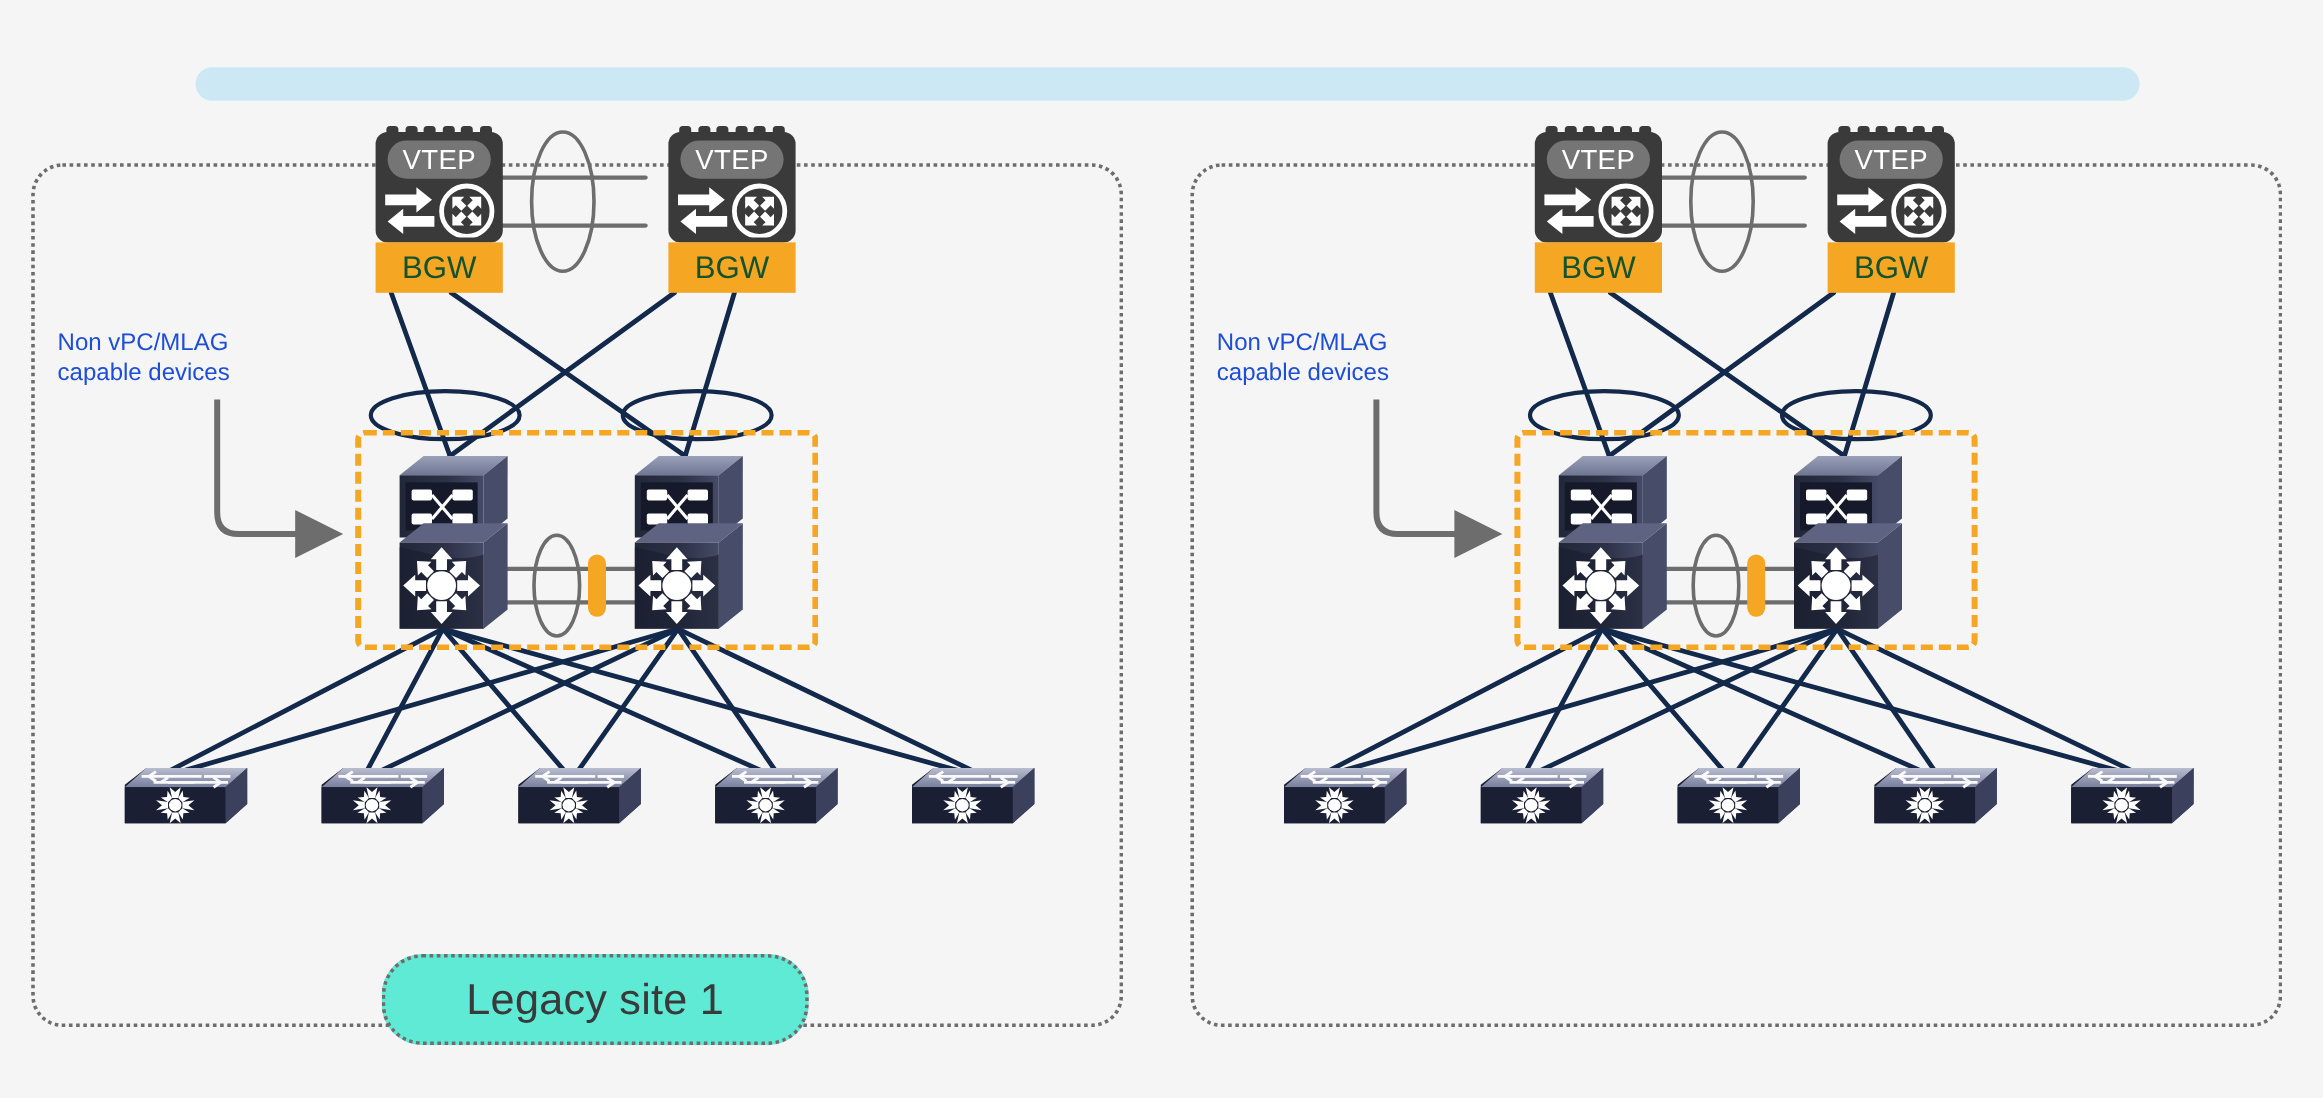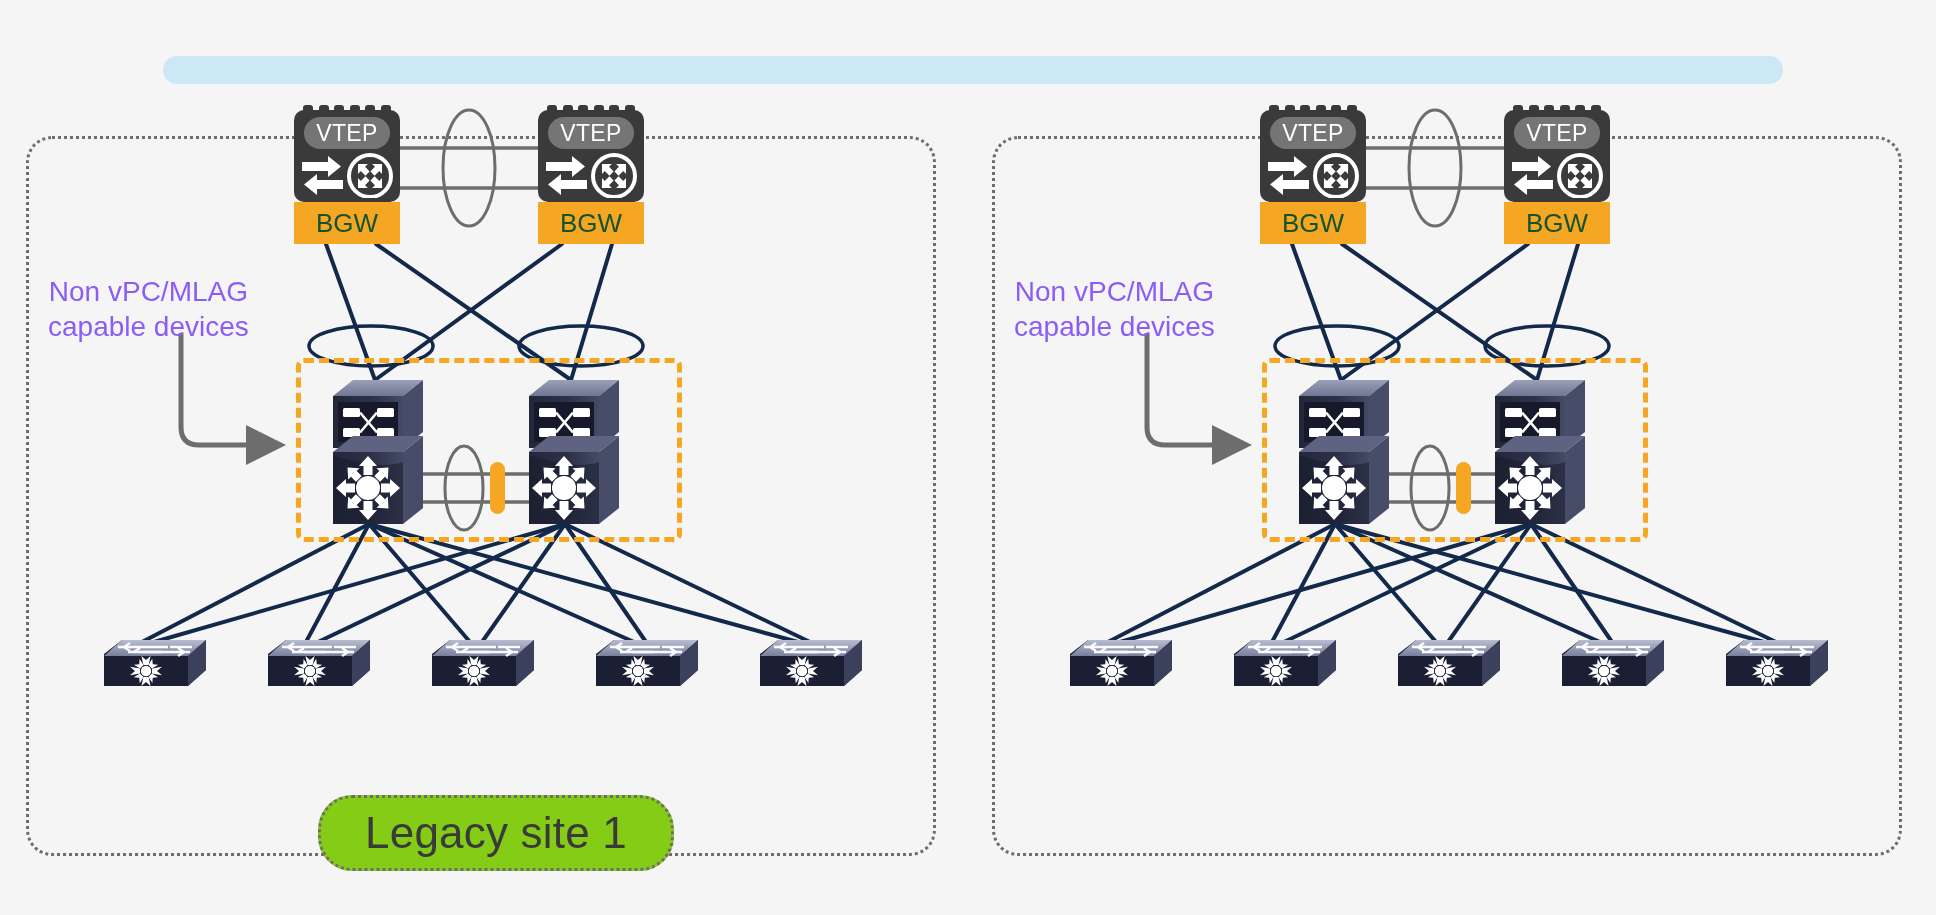--- a/index.html
+++ b/index.html
@@ -45,53 +45,52 @@
   
   .site-box {
     position: absolute;
     border: 3px dotted #6d6d6d;
     border-radius: 26px;
     box-sizing: border-box;
     background: transparent;
   }
   .site-pill {
     position: absolute;
-    background: #84cc16;
+    background: #5eead4;
     border: 3px dotted #6d6d6d;
     border-radius: 34px;
     box-sizing: border-box;
     display: flex;
     align-items: center;
     justify-content: center;
     color: #3a3a3a;
-    font-size: 44px;
+    font-size: 36px;
     letter-spacing: 0.2px;
     white-space: nowrap;
   }
 
   
   .vpc-region {
     position: absolute;
     border: 5px dashed #f5a623;
     border-radius: 8px;
     box-sizing: border-box;
   }
 
   
   .annotation {
     position: absolute;
-    color: #8b5cf6;
-    font-size: 28px;
+    color: #1d4ed8;
+    font-size: 20px;
     line-height: 1.25;
     white-space: nowrap;
-    text-align: center;
   }
 
   
-  .bgw-node { position: absolute; }
+  .bgw-node { position: absolute; margin-left: 19px; }
   .bgw-chassis {
     position: absolute;
     left: 0; top: 0;
     width: 106px;
     height: 92px;
     background: #3a3a3a;
     border-radius: 10px;
   }
   .bgw-teeth {
     position: absolute;

